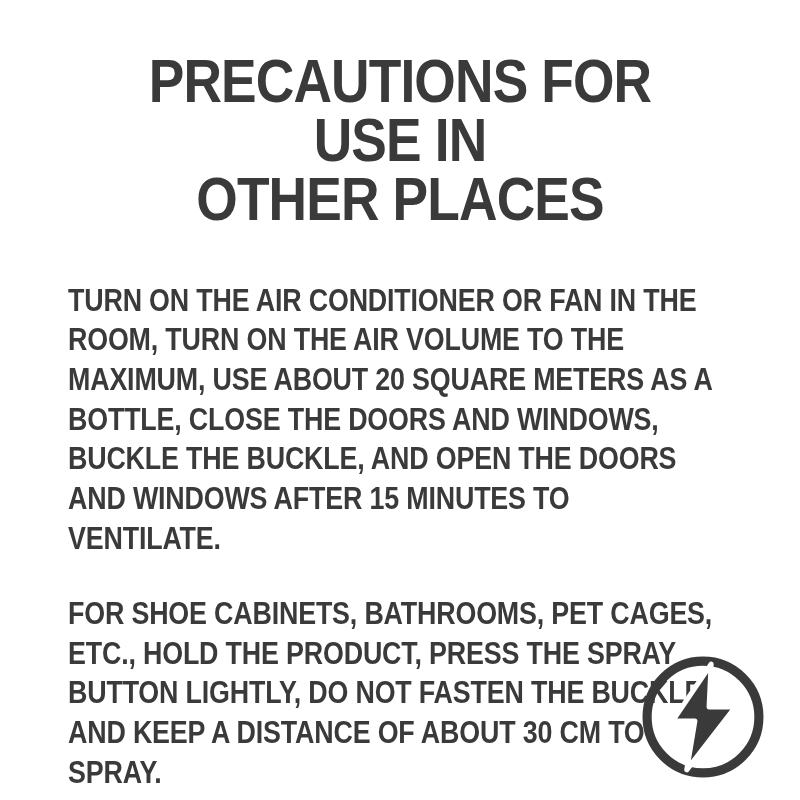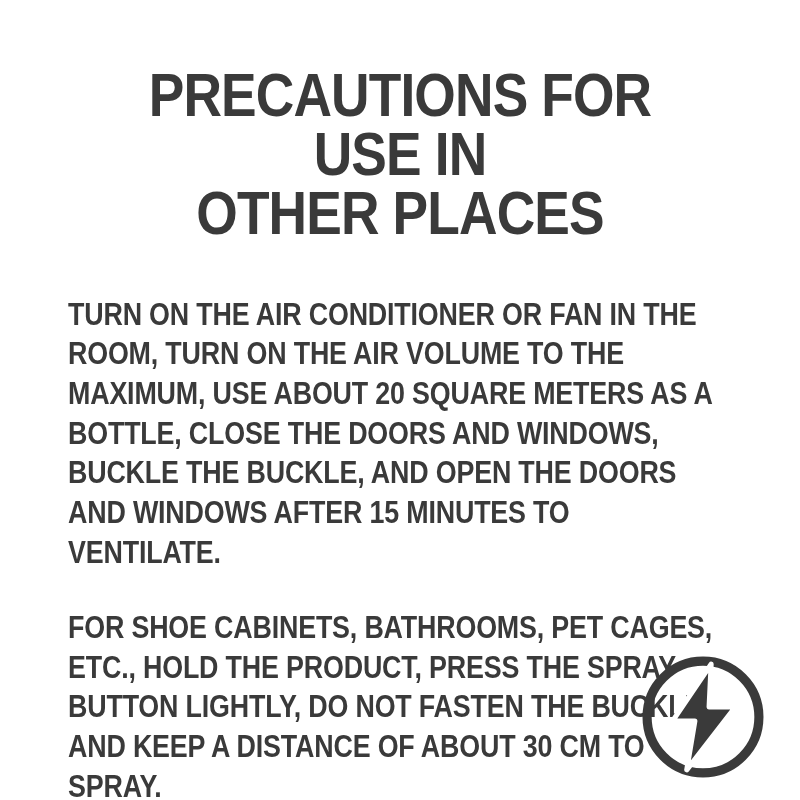--- a/index.html
+++ b/index.html
@@ -11,21 +11,21 @@
     height: 800px;
     background: #ffffff;
     font-family: "Liberation Sans", sans-serif;
     overflow: hidden;
   }
   .page {
     position: relative;
     width: 800px;
     height: 800px;
     box-sizing: border-box;
-    padding: 56px 68px 0 68px;
+    padding: 42px 68px 0 68px;
   }
   .title {
     margin: 0;
     text-align: center;
     color: #3a3a3a;
     font-family: "Liberation Sans", sans-serif;
     font-weight: bold;
     font-size: 62px;
     line-height: 0.95;
     letter-spacing: -1px;

